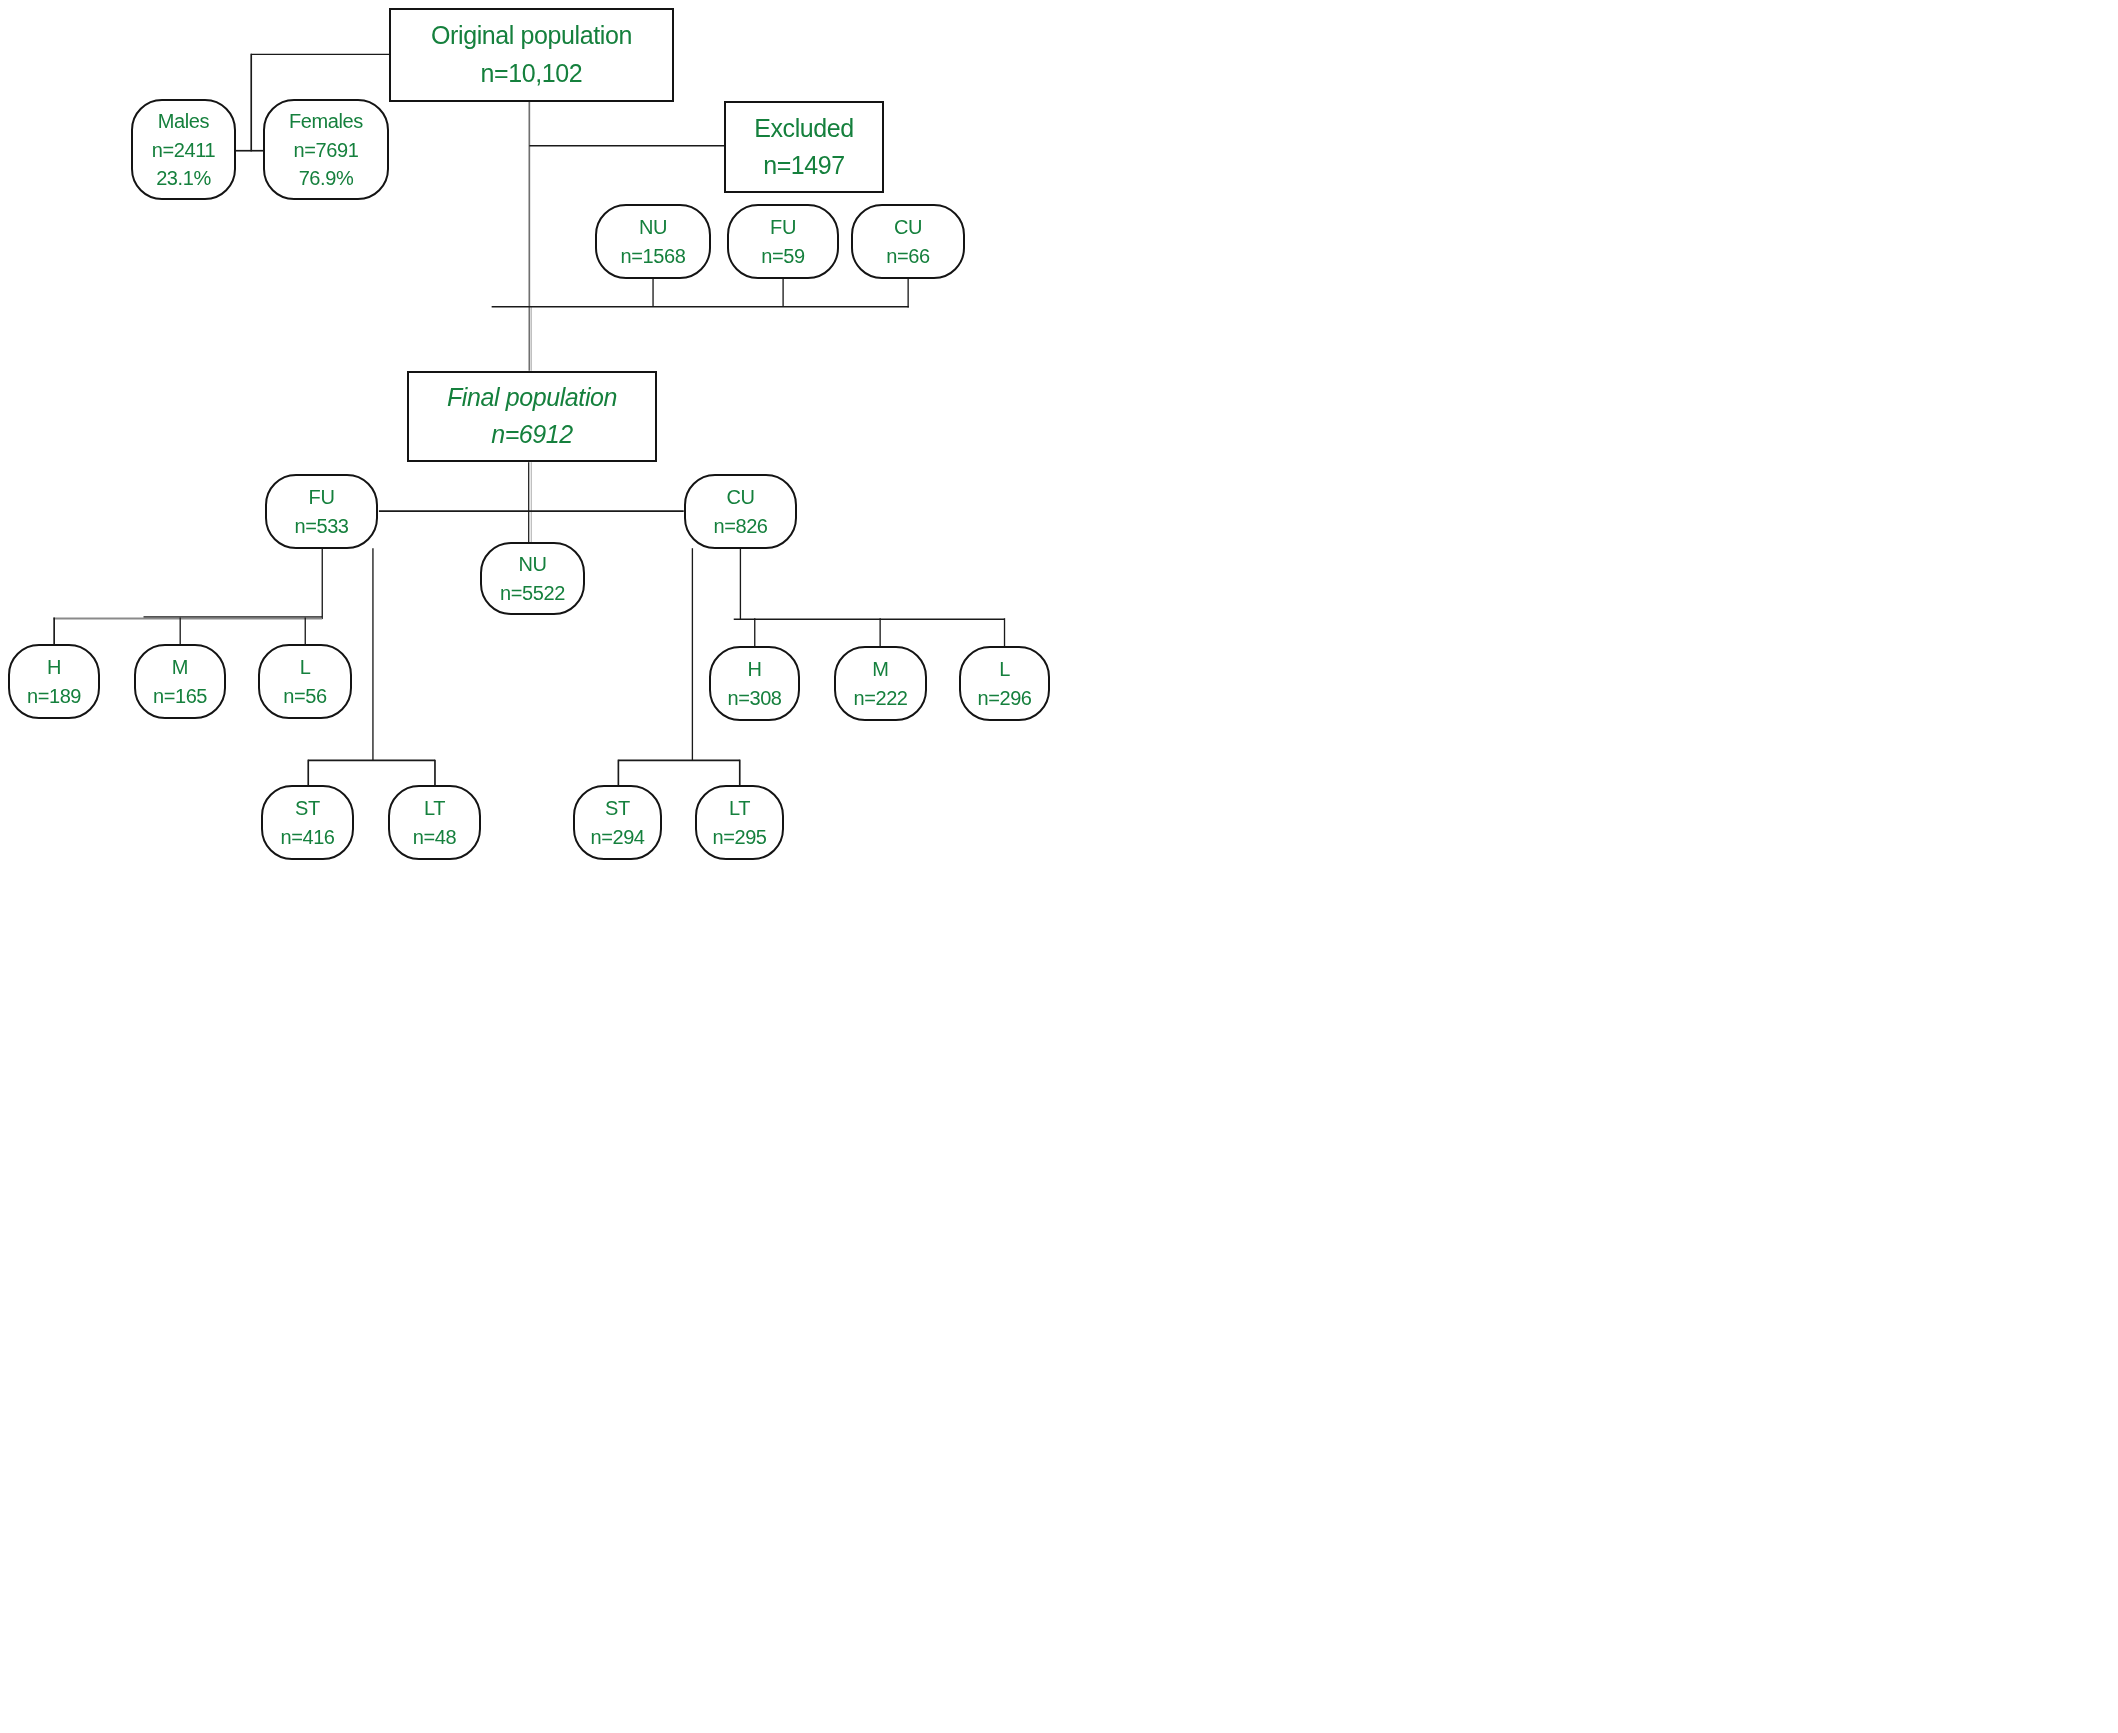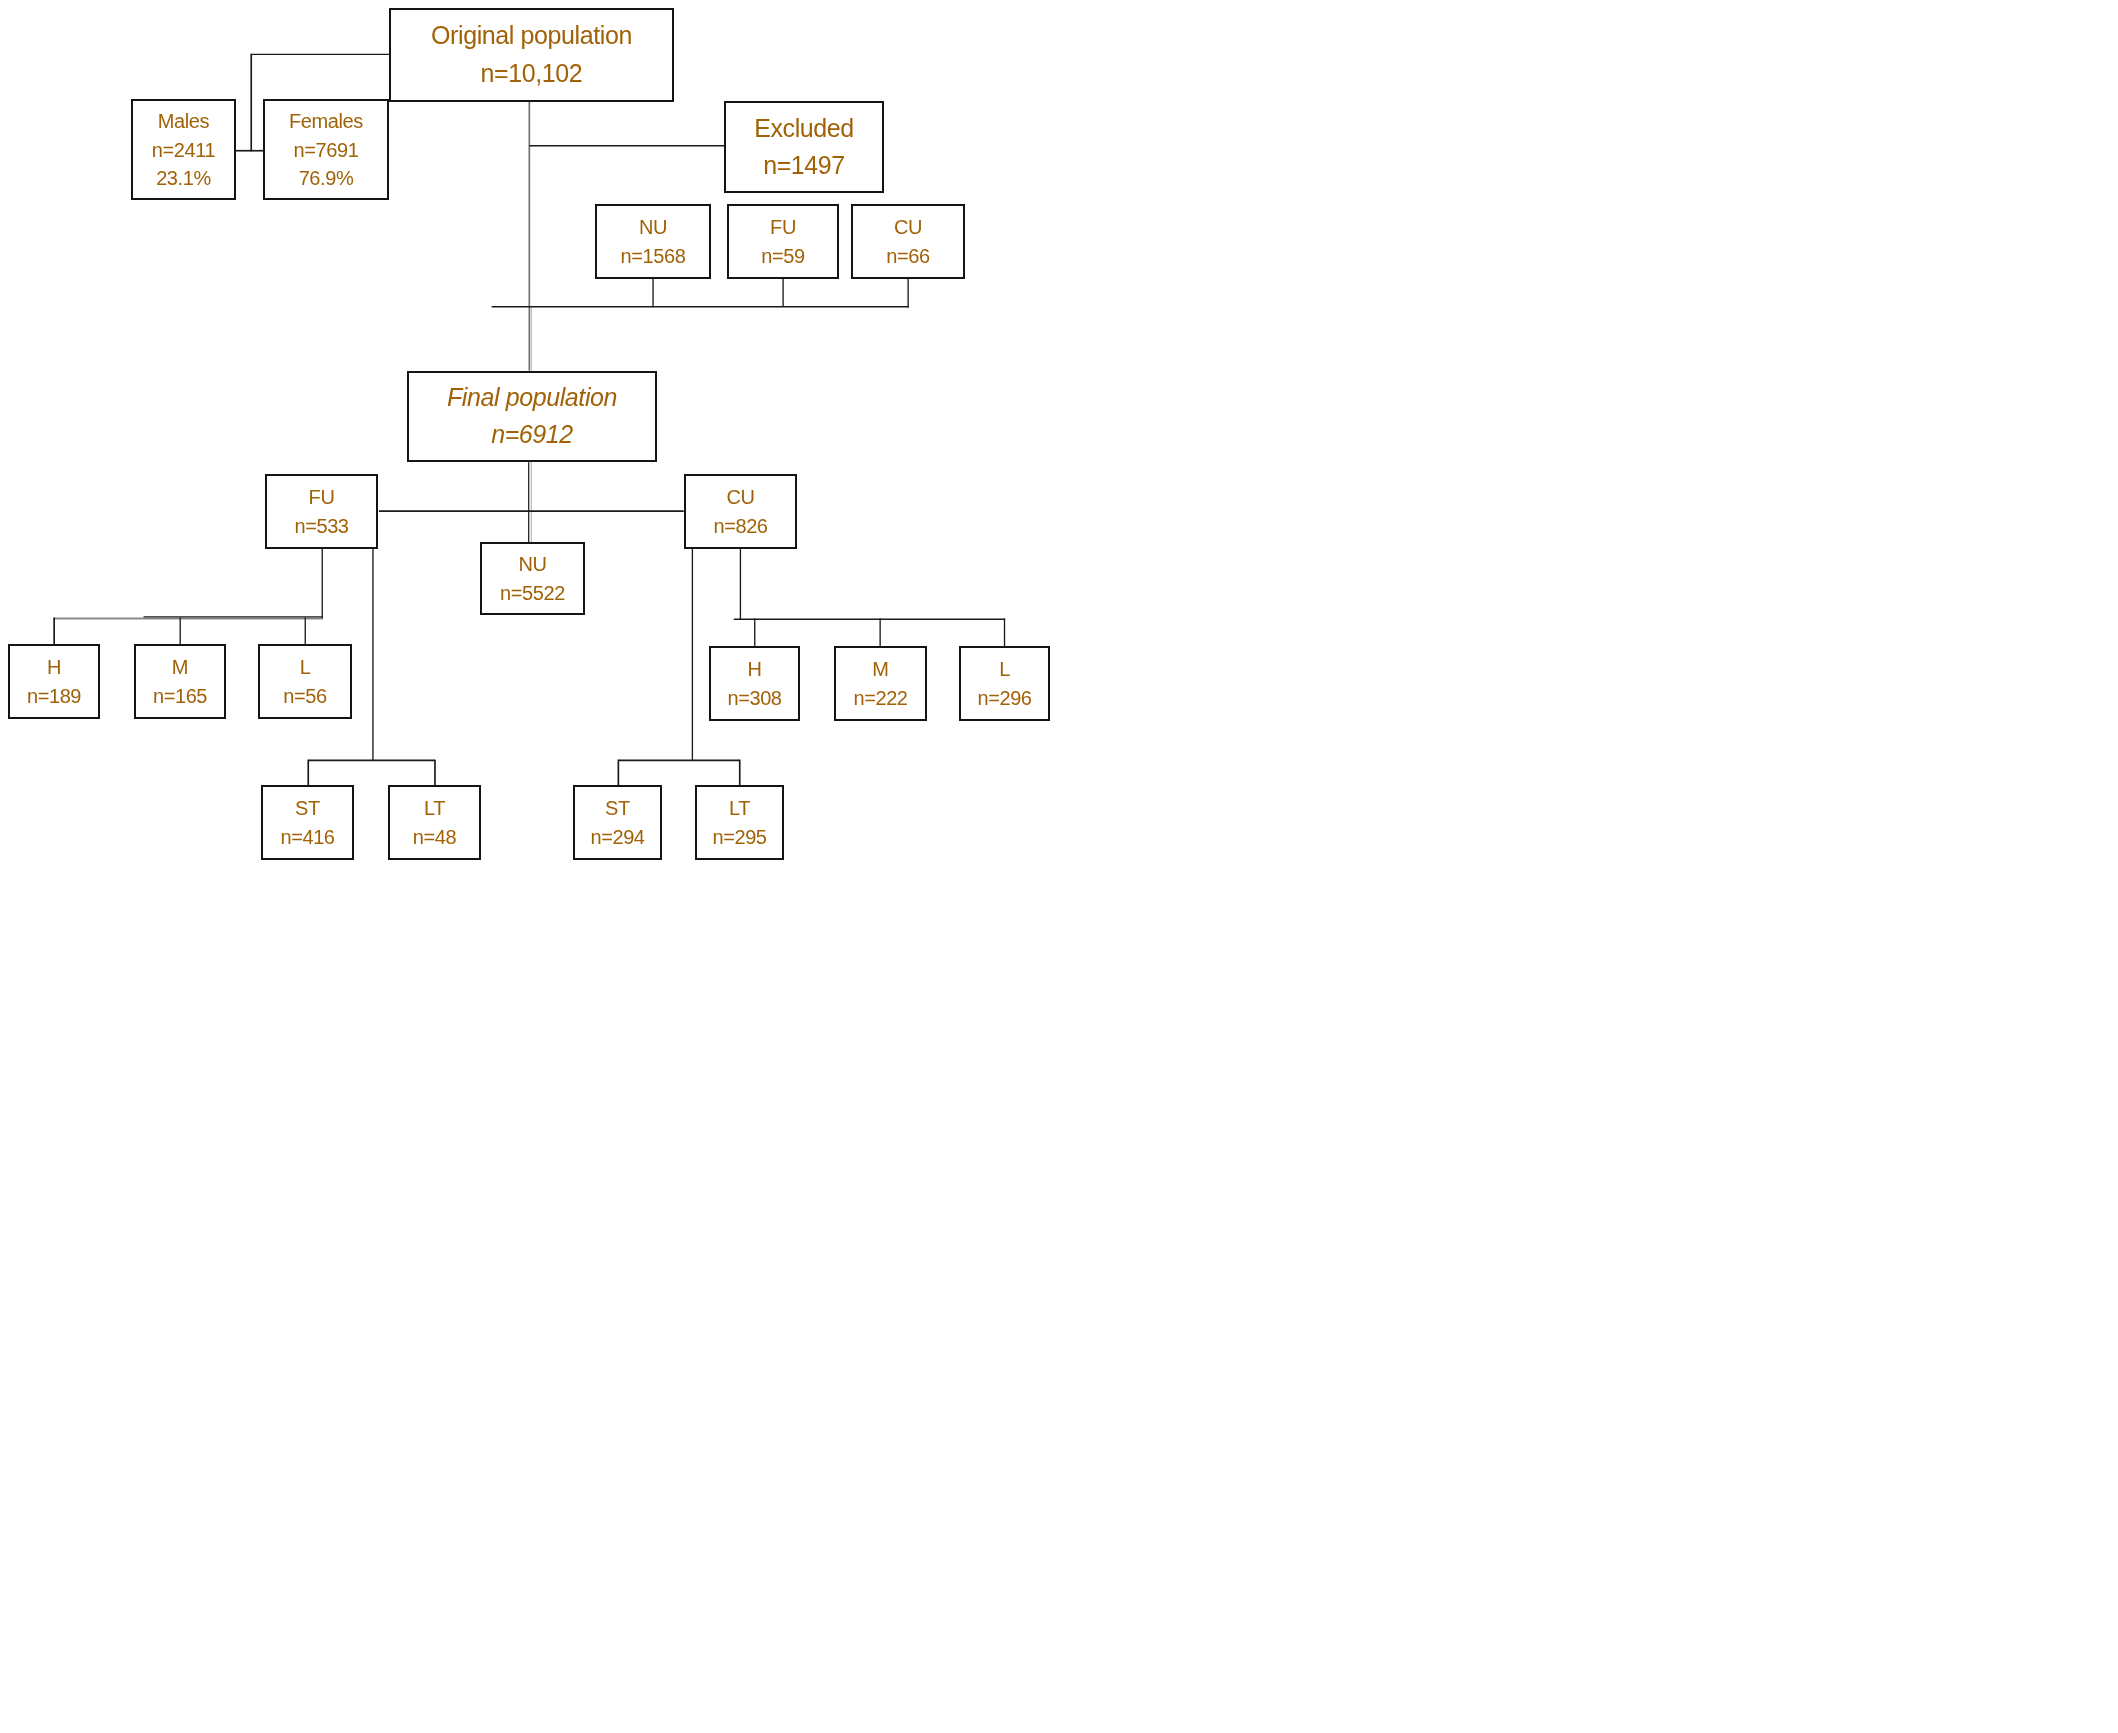--- a/index.html
+++ b/index.html
@@ -14,27 +14,27 @@
   .box {
     position:absolute;
     box-sizing:border-box;
     background:#ffffff;
     border:2px solid #141414;
     display:flex;
     flex-direction:column;
     align-items:center;
     justify-content:space-evenly;
     text-align:right;
-    color:#a16207;
+    color:#15803d;
     letter-spacing:-0.4px;
     padding:2px 1.3px;
     line-height:1.1;
   }
   .big   { font-size:25px; }
-  .small { font-size:20px; }
+  .small { font-size:20px;border-radius:31px; }
   .box span { display:block; white-space:nowrap; }
 </style>
 </head>
 <body>
 
 <div class="stage">
 
   <svg class="connectors" viewBox="0 0 1589 1300">
 
     <line x1="793.5" y1="152" x2="793.5" y2="556" stroke="#6f6f6f" stroke-width="2.5"></line>

